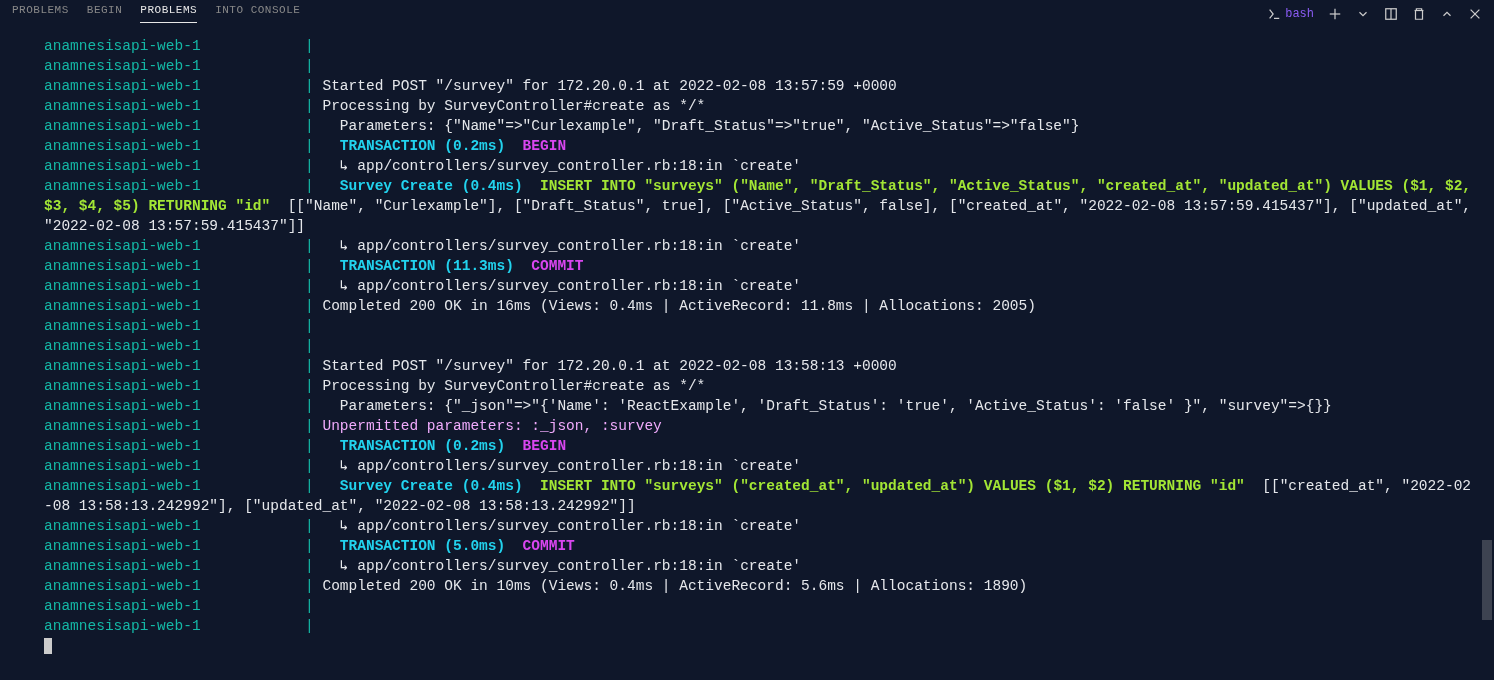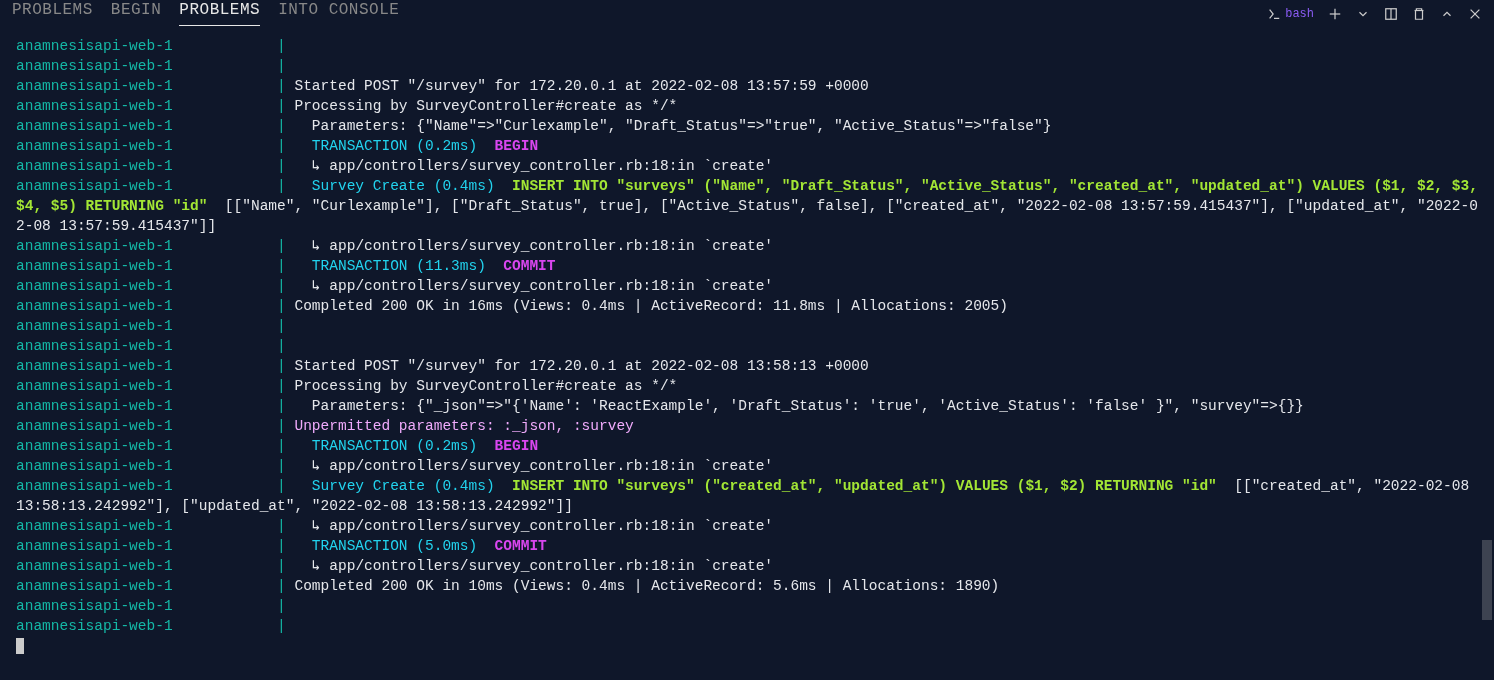--- a/index.html
+++ b/index.html
@@ -14,49 +14,49 @@
   }
   .panel-header {
     display: flex;
     align-items: center;
     height: 28px;
     padding: 0 12px;
     border-bottom: 1px solid transparent;
   }
   .tabs { display: flex; gap: 18px; flex: 1; }
   .tab {
-    font-size: 16px;
+    font-size: 11px;
     color: #888;
     cursor: pointer;
     padding-bottom: 6px;
     letter-spacing: 0.5px;
   }
   .tab.active {
     color: #e7e7e7;
     border-bottom: 1px solid #e7e7e7;
   }
   .actions { display: flex; align-items: center; gap: 14px; color: #8b5cf6; }
   .actions .shell-label { font-size: 12px; display:flex; align-items:center; gap:4px;}
   .actions span, .actions svg { cursor: pointer; }
   .terminal {
-    padding: 8px 16px 8px 16px;
+    padding: 8px 16px 8px 44px;
     line-height: 20px;
     white-space: pre-wrap;
     word-break: break-all;
     font-size: 14.5px;
   }
   .cursor {
     display:inline-block;
     width: 8px;
     height: 16px;
     background: #cccccc;
     vertical-align: middle;
   }
   .c-teal { color: #14b8a6; }
-  .c-cyan { color: #22d3ee; font-weight: normal;}
+  .c-cyan { color: #22d3ee; font-weight: bold;}
   .c-magenta { color: #d946ef; font-weight: bold;}
   .c-lime { color: #a3e635; font-weight: bold;}
   .c-white { color: #e5e7eb; }
   .c-red { color: #f0abfc; }
   .icon { width:14px; height:14px; fill:none; stroke:#ccc; stroke-width:1.4; }
   .scrollbar {
     position:absolute; right:2px; top:40px; width:10px; height:620px;
   }
   .scrollbar-thumb {
     position:absolute; right:0; width:10px; height:80px; top:500px;

